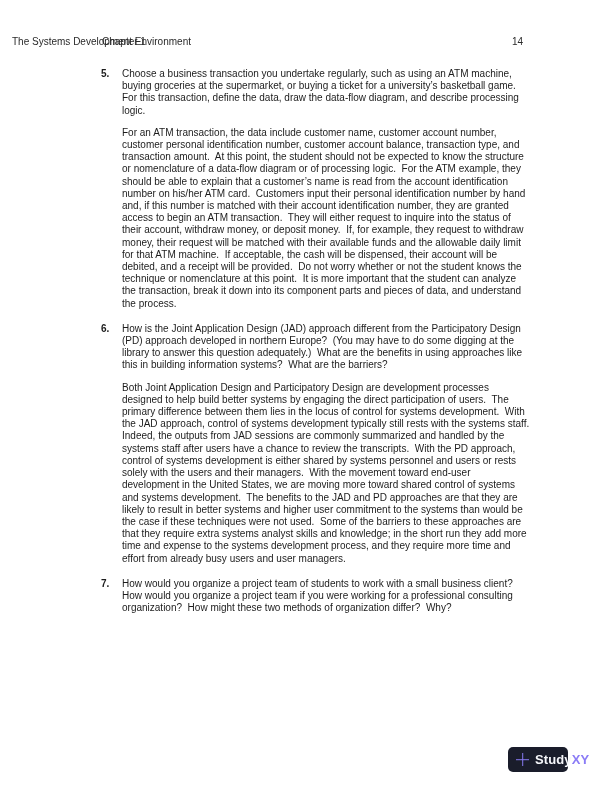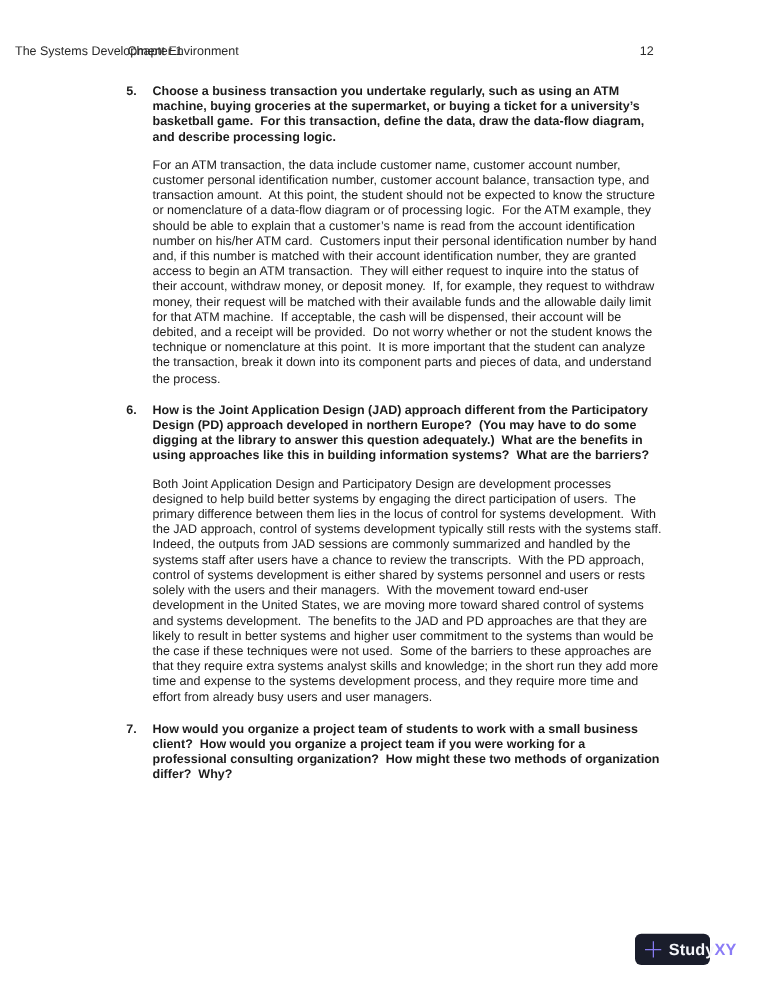--- a/index.html
+++ b/index.html
@@ -45,21 +45,21 @@
     margin-bottom: 13px;
   }
   .qnum {
     position: absolute;
     left: 0;
     top: 0;
     font-weight: bold;
   }
   .question {
     margin: 0 0 10px 0;
-    font-weight: bold;
+    font-weight: normal;
     white-space: pre-wrap;
   }
   .answer {
     margin: 0;
     white-space: pre-wrap;
   }
   
   .logo-badge {
     position: absolute;
     left: 508px;
@@ -111,21 +111,21 @@
   .brand-suffix { color: #8b7cf6; }
 </style>
 </head>
 <body>
 
 <div class="page">
 
   <div class="header">
     <span class="header-chapter">Chapter 1</span>
     <span class="header-title">The Systems Development Environment</span>
-    <span class="header-page">12</span>
+    <span class="header-page">14</span>
   </div>
 
   <div class="content">
 
     <div class="section">
       <span class="qnum">5.</span>
       <p class="question">Choose a business transaction you undertake regularly, such as using an ATM machine, buying groceries at the supermarket, or buying a ticket for a university’s basketball game.  For this transaction, define the data, draw the data-flow diagram, and describe processing logic.</p>
       <p class="answer">For an ATM transaction, the data include customer name, customer account number, customer personal identification number, customer account balance, transaction type, and transaction amount.  At this point, the student should not be expected to know the structure or nomenclature of a data-flow diagram or of processing logic.  For the ATM example, they should be able to explain that a customer’s name is read from the account identification number on his/her ATM card.  Customers input their personal identification number by hand and, if this number is matched with their account identification number, they are granted access to begin an ATM transaction.  They will either request to inquire into the status of their account, withdraw money, or deposit money.  If, for example, they request to withdraw money, their request will be matched with their available funds and the allowable daily limit for that ATM machine.  If acceptable, the cash will be dispensed, their account will be debited, and a receipt will be provided.  Do not worry whether or not the student knows the technique or nomenclature at this point.  It is more important that the student can analyze the transaction, break it down into its component parts and pieces of data, and understand the process.</p>
     </div>
 

